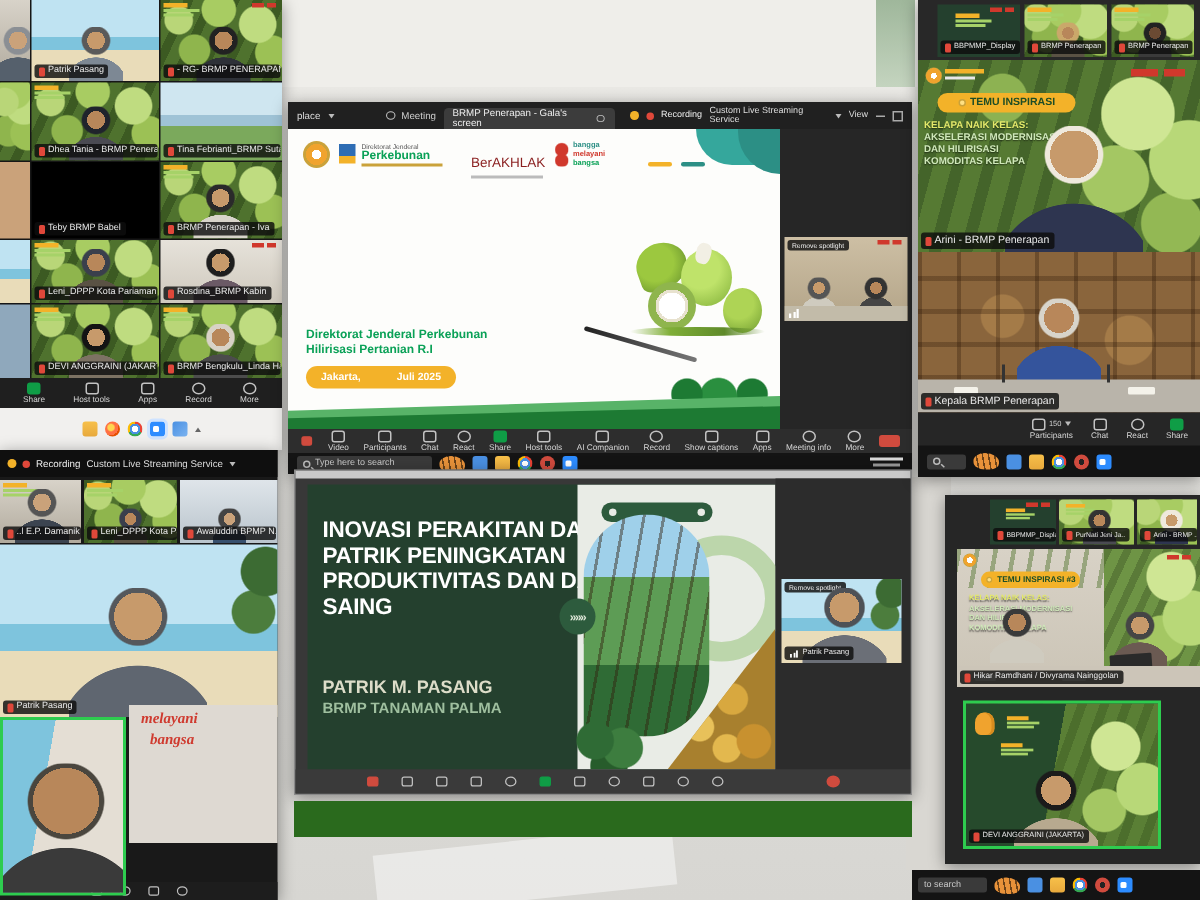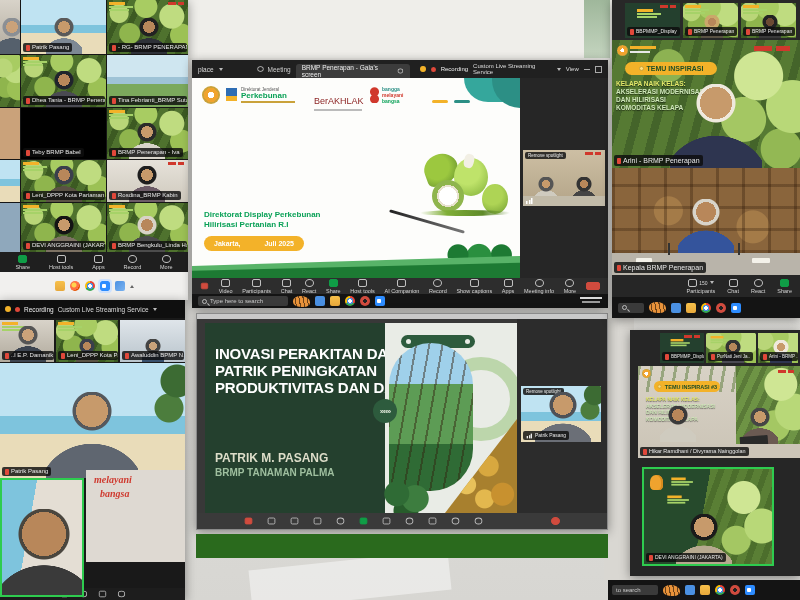--- a/index.html
+++ b/index.html
@@ -245,21 +245,21 @@
       <div class="ic circ" style="transform:scale(.8)"></div>
       <div class="ic" style="transform:scale(.8)"></div>
       <div class="ic circ" style="transform:scale(.8)"></div>
     </div>
 
     <div class="tile" style="left:0;top:178px;width:84px;height:119px;border:2px solid #2ecc4f;background:linear-gradient(100deg,#7ec4dd 0 35%,#e4ded4 35%)">
       <div class="person p-xl" style="left:-6px;bottom:-14px;--sk:#b8875a;--sh:#3a3a3a;--hjc:#4a463e;--hr:22px;width:96px;height:100px"></div>
     </div>
   </div>
 
-  <div class="abs shadow" style="left:192px;top:60px;width:416px;height:248px;background:#232323">
+  <div class="abs shadow" style="left:192px;top:68px;width:416px;height:248px;background:#232323">
 
     <div class="abs" style="left:0;top:0;width:416px;height:18px;background:#202020;display:flex;align-items:center;gap:5px;padding:0 6px">
       <span style="color:#ddd;font-size:6.5px">place</span>
       <div class="caret"></div>
       <div style="display:flex;align-items:center;gap:3px;margin-left:28px">
         <div class="ic circ" style="transform:scale(.7)"></div>
         <span style="color:#ccc;font-size:6.5px">Meeting</span>
       </div>
       <div style="display:flex;align-items:center;gap:3px;background:#3c3c3c;border-radius:3px 3px 0 0;height:14px;padding:0 6px;margin-top:4px">
         <span style="color:#eee;font-size:6.5px">BRMP Penerapan - Gala's screen</span>
@@ -305,21 +305,21 @@
       <div class="abs" style="left:228px;top:72px;width:92px;height:84px">
         <div class="abs" style="left:4px;top:4px;width:34px;height:30px;background:radial-gradient(circle at 40% 40%,#9cc83f 0 45%,#5f8a2a);border-radius:50% 50% 50% 20%;transform:rotate(-20deg)"></div>
         <div class="abs" style="left:34px;top:8px;width:34px;height:38px;background:radial-gradient(circle at 38% 35%,#bfe36a 0 40%,#7fae37);border-radius:50%"></div>
         <div class="abs" style="left:44px;top:4px;width:10px;height:14px;background:#f2efe4;border-radius:40%;transform:rotate(14deg)"></div>
         <div class="abs" style="left:12px;top:30px;width:32px;height:32px;background:radial-gradient(circle at 50% 50%,#fff 0 9px,#e8e2cf 9px 11px,#8fb54d 11px);border-radius:50%"></div>
         <div class="abs" style="left:62px;top:34px;width:26px;height:30px;background:radial-gradient(circle at 40% 35%,#aed455 0 40%,#6d9a2f);border-radius:50%"></div>
         <div class="abs" style="left:0;top:60px;width:90px;height:6px;background:linear-gradient(90deg,transparent,#7fae37 30%,#5f8a2a 70%,transparent);border-radius:50%"></div>
       </div>
 
       <div class="abs" style="left:12px;top:132px">
-        <span style="display:block;color:#0aa157;font-size:8px;font-weight:bold;line-height:10px">Direktorat Display Perkebunan</span>
+        <span style="display:block;color:#0aa157;font-size:8px;font-weight:bold;line-height:10px">Direktorat Jenderal Perkebunan</span>
         <span style="display:block;color:#0aa157;font-size:8px;font-weight:bold;line-height:10px">Hilirisasi Pertanian R.I</span>
       </div>
       <div class="ypill abs" style="left:12px;top:158px;width:100px;height:15px;font-size:7px;color:#fff;justify-content:space-between;padding:0 10px">
         <span>Jakarta,</span>
         <span>Juli 2025</span>
       </div>
 
       <div class="abs" style="left:196px;top:142px;width:78px;height:3px;background:linear-gradient(90deg,#222,#777);transform:rotate(16deg);border-radius:2px"></div>
 
       <div class="abs" style="left:252px;top:148px;width:70px;height:32px;background:radial-gradient(circle at 20% 90%,#1d7a33 0 10px,transparent 11px),radial-gradient(circle at 50% 95%,#2a8f3f 0 12px,transparent 13px),radial-gradient(circle at 82% 90%,#1d7a33 0 10px,transparent 11px)"></div>
@@ -409,20 +409,21 @@
   </div>
 
   <div class="abs shadow" style="left:196px;top:313px;width:412px;height:217px;background:#383838;border:1px solid #8a8a8a">
     <div class="abs" style="left:0;top:0;width:410px;height:5px;background:#c9c9c9"></div>
 
     <div class="abs" style="left:8px;top:9px;width:312px;height:190px;background:#24402e;overflow:hidden">
       <div class="abs" style="left:10px;top:22px;width:210px;color:#fff;font-weight:bold;font-size:15px;line-height:17px;letter-spacing:-0.2px">
         <span style="display:block">INOVASI PERAKITAN DAN</span>
         <span style="display:block">PATRIK PENINGKATAN</span>
         <span style="display:block">PRODUKTIVITAS DAN DAYA</span>
+        <span style="display:block">SAING</span>
       </div>
       <span class="abs" style="left:10px;top:128px;color:#ddddc9;font-size:12px;font-weight:bold">PATRIK M. PASANG</span>
       <span class="abs" style="left:10px;top:144px;color:#9fbf9f;font-size:10px;font-weight:bold">BRMP TANAMAN PALMA</span>
 
       <div class="abs" style="left:180px;top:0;width:132px;height:190px;background:#e9ece6"></div>
       <div class="abs" style="left:196px;top:12px;width:74px;height:13px;background:#2d5b3d;border-radius:7px">
         <div style="position:absolute;left:5px;top:4px;width:5px;height:5px;border-radius:50%;background:#e9ece6"></div>
         <div style="position:absolute;right:5px;top:4px;width:5px;height:5px;border-radius:50%;background:#e9ece6"></div>
       </div>
       <div class="abs" style="left:234px;top:34px;width:84px;height:84px;border:13px solid #bcd6ab;border-radius:50%"></div>

